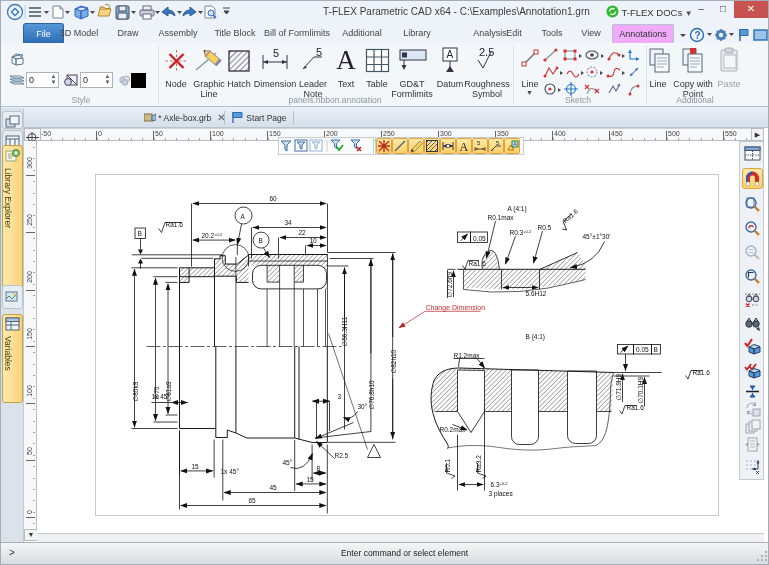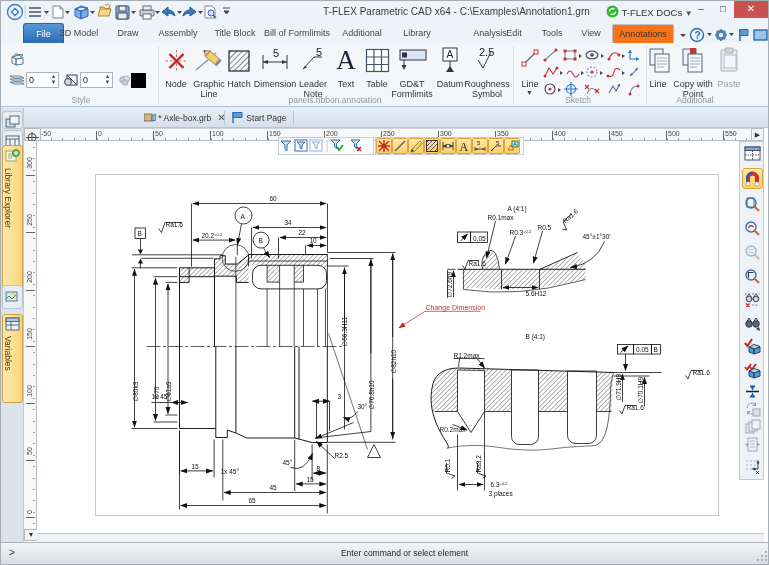--- a/index.html
+++ b/index.html
@@ -8,21 +8,21 @@
 #titlebar{left:0;top:0;width:769px;height:22px;background:#eef3f9}
 #title{left:322px;top:5px;font-size:10px;color:#3b3b3b}
 #docs{left:605px;top:4px;font-size:9.5px;color:#333}
 #winbtns{right:0;top:0}
 .wb{display:inline-block;width:22px;height:17px;text-align:center;vertical-align:top;font-size:10px;color:#444;line-height:15px}
 #closeb{width:34px;background:#c85250;color:#fff}
 
 #tabrow{left:0;top:22px;width:769px;height:20px;background:#eef3f9;font-size:9px;color:#444}
 .rtab{position:absolute;top:0;height:20px;line-height:20px;text-align:center}
 #filetab{left:22px;width:41px;background:linear-gradient(#5598d8,#2d6cb4);color:#fff;border-radius:3px 3px 0 0;border:1px solid #2a62a2;border-bottom:none}
-#annotab{background:#f97316;border:1px solid #b9c3cd;border-bottom:none;border-radius:2px 2px 0 0;color:#333}
+#annotab{background:#f0abfc;border:1px solid #b9c3cd;border-bottom:none;border-radius:2px 2px 0 0;color:#333}
 #tabicons{left:676px;top:25px;width:92px;height:18px}
 
 #ribbon{left:0;top:42px;width:769px;height:64px;background:#f3f7fa;border-bottom:1px solid #a9c2d9}
 .gsep{position:absolute;top:3px;height:58px;width:1px;background:#d9e1e9}
 .glabel{position:absolute;top:52px;font-size:8.5px;color:#8b96a0;text-align:center}
 .ric{position:absolute;top:5px}
 .rlabel{position:absolute;top:37px;font-size:9px;color:#333;text-align:center;line-height:9.5px}
 .combo{position:absolute;background:#fff;border:1px solid #aab4be;font-size:9px;color:#222;padding:2px 3px}
 .spin{position:absolute;background:#fff;border:1px solid #aab4be;font-size:9px;color:#222;padding:2px 2px}
 .spinarr{position:absolute;width:11px;font-size:6px;color:#555;line-height:6px;text-align:center}

